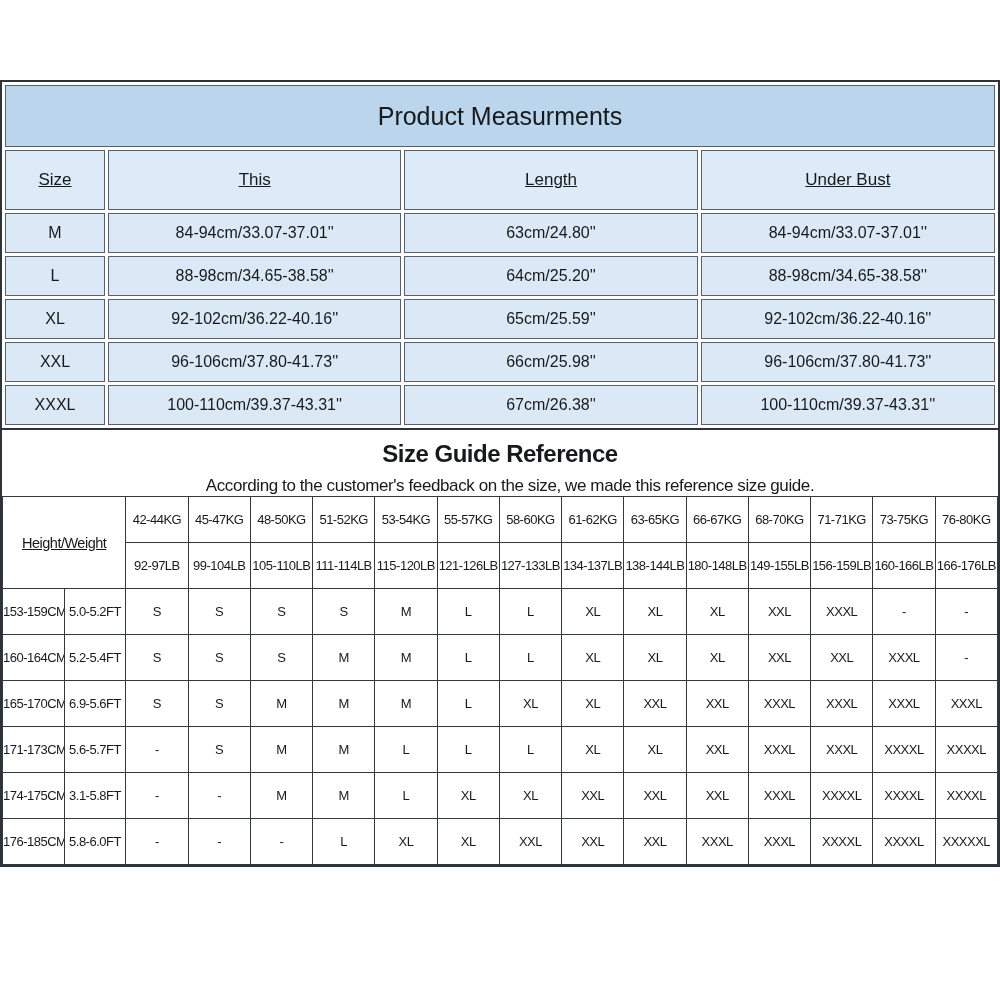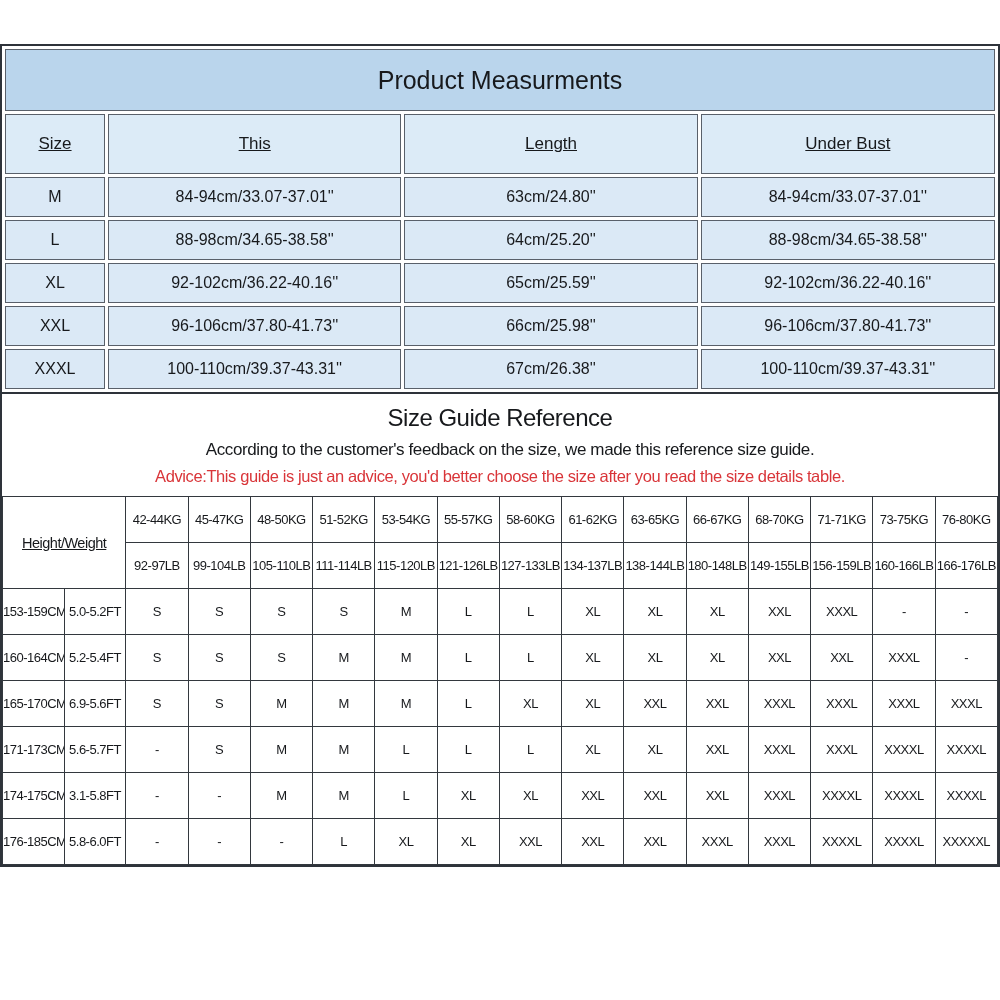--- a/index.html
+++ b/index.html
@@ -12,40 +12,40 @@
     --text:#17191c;
   }
   html,body{margin:0;padding:0;}
   body{
     width:1000px;height:1000px;background:#ffffff;
     font-family:"Liberation Sans",sans-serif;color:var(--text);
     position:relative;overflow:hidden;
   }
   
   table.product{
-    margin-top:44px;width:1000px;box-sizing:border-box;
+    margin-top:80px;width:1000px;box-sizing:border-box;
     border-collapse:separate;border-spacing:3px;
     border:2px solid var(--border-dark);background:#fff;
   }
   table.product td{
     border:1px solid var(--border-cell);
     text-align:center;vertical-align:middle;
     padding:0 4px;
   }
   tr.pt-title td{background:var(--title-band);height:60px;font-size:25px;}
   tr.pt-head td{background:var(--header-row);height:58px;font-size:17px;text-decoration:underline;}
   tr.pt-row td{background:var(--data-row);height:38px;font-size:16px;}
   
   .size-guide{
     width:1000px;box-sizing:border-box;background:#fff;
     border:2px solid var(--border-dark);border-top:none;
     text-align:center;
   }
   .sg-title{
-    padding-top:10px;font-size:24px;font-weight:normal;
+    padding-top:10px;font-size:24px;font-weight:bold;
     letter-spacing:-0.5px;
   }
   .sg-subtitle{
     margin-top:8px;font-size:17px;letter-spacing:-0.4px;padding-left:20px;
   }
   .sg-advice{
     margin-top:7px;margin-bottom:10px;font-size:16.5px;
     letter-spacing:-0.4px;color:var(--advice-red);
   }
   table.guide{
@@ -109,21 +109,20 @@
         <td>100-110cm/39.37-43.31''</td>
         <td>67cm/26.38''</td>
         <td>100-110cm/39.37-43.31''</td>
       </tr>
     </tbody>
 </table>
 
 <div class="size-guide">
   <div class="sg-title">Size Guide Reference</div>
   <div class="sg-subtitle">According to the customer's feedback on the size,  we made this reference size guide.</div>
-  <div class="sg-advice">Advice:This guide is just an advice,  you'd better choose the size after you read the size details table.</div>
 
   <table class="guide">
     <colgroup>
         <col class="c-height">
         <col class="c-height">
         <col class="c-weight">
         <col class="c-weight">
         <col class="c-weight">
         <col class="c-weight">
         <col class="c-weight">

